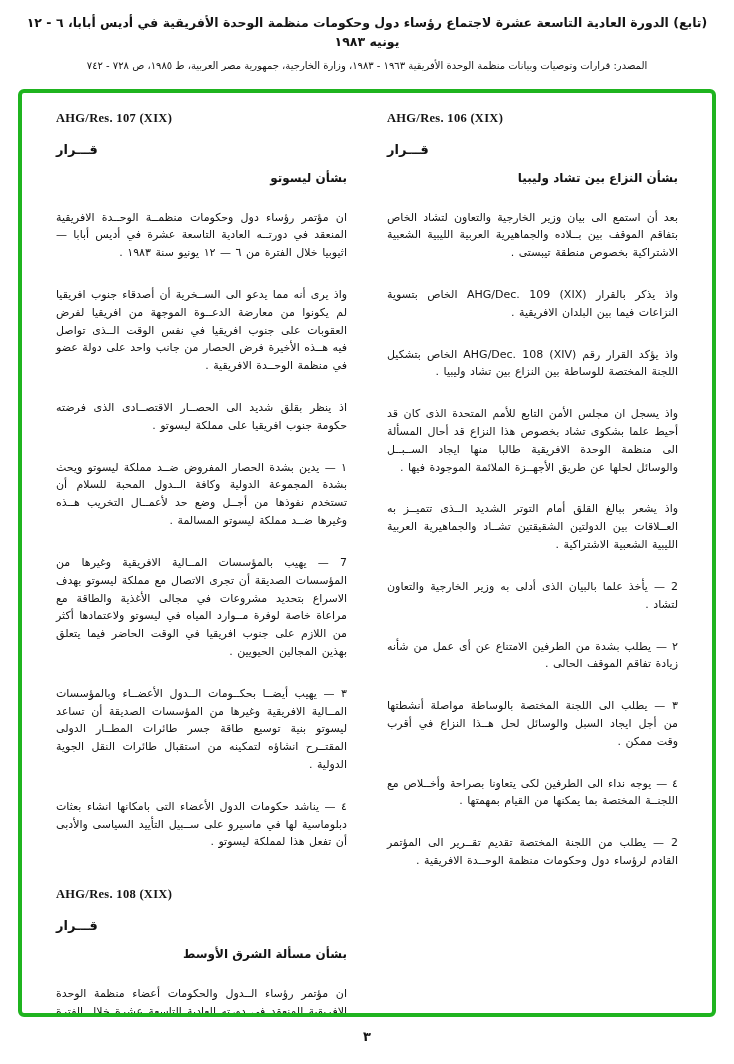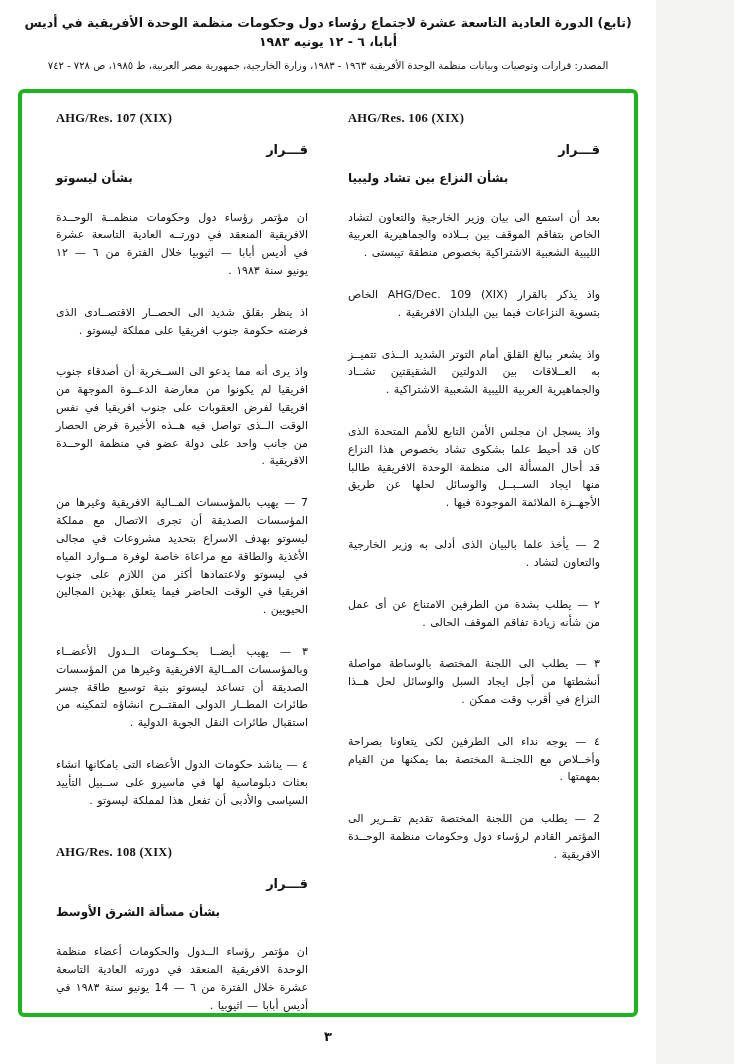--- a/index.html
+++ b/index.html
@@ -3,21 +3,21 @@
 <meta charset="utf-8">
 <style>
   * { margin: 0; padding: 0; box-sizing: border-box; }
   html, body { background: #f4f4f0; }
   body {
     width: 734px; height: 1064px;
     font-family: "DejaVu Sans", "Liberation Sans", sans-serif;
     color: #141414;
   }
   .page {
-    width: 656px; height: 1064px;
+    width: 734px; height: 1064px;
     background: #ffffff;
     position: relative;
     padding: 12px 10px 0 10px;
     overflow: hidden;
   }
   .doc-header { text-align: center; padding: 2px 6px 0 6px; }
   .hdr-line1 {
     direction: rtl;
     font-weight: bold;
     font-size: 12.5px;
@@ -46,29 +46,29 @@
     direction: ltr;
     text-align: left;
     font-family: "Liberation Serif", "DejaVu Serif", serif;
     font-weight: bold;
     font-size: 12.5px;
     letter-spacing: 0.3px;
     margin-bottom: 4px;
   }
   .res-title {
     direction: rtl;
-    text-align: right;
+    text-align: left;
     font-weight: bold;
     font-size: 13px;
     margin: 16px 0 14px 0;
     letter-spacing: 1px;
   }
   .res-subtitle {
     direction: rtl;
-    text-align: left;
+    text-align: right;
     font-weight: bold;
     font-size: 12px;
     margin-bottom: 16px;
   }
   .para {
     direction: rtl;
     text-align: justify;
     font-size: 11px;
     line-height: 1.62;
     margin-bottom: 10px;
@@ -95,44 +95,46 @@
   </div>
 
   <div class="frame">
 
     <div class="col col-left">
       <div class="res-id">AHG/Res. 107 (XIX)</div>
       <div class="res-title">قـــرار</div>
       <div class="res-subtitle">بشأن ليسوتو</div>
 
       <p class="para">ان مؤتمر رؤساء دول وحكومات منظمــة الوحــدة الافريقية المنعقد في دورتــه العادية التاسعة عشرة في أديس أبابا — اثيوبيا خلال الفترة من ٦ — ١٢ يونيو سنة ١٩٨٣ .</p>
+      <p class="para">واذ يرى أنه مما يدعو الى الســخرية أن أصدقاء جنوب افريقيا لم يكونوا من معارضة الدعــوة الموجهة من افريقيا لفرض العقوبات على جنوب افريقيا في نفس الوقت الــذى تواصل فيه هــذه الأخيرة فرض الحصار من جانب واحد على دولة عضو في منظمة الوحــدة الافريقية .</p>
       <p class="para">اذ ينظر بقلق شديد الى الحصــار الاقتصــادى الذى فرضته حكومة جنوب افريقيا على مملكة ليسوتو .</p>
-      <p class="para">واذ يرى أنه مما يدعو الى الســخرية أن أصدقاء جنوب افريقيا لم يكونوا من معارضة الدعــوة الموجهة من افريقيا لفرض العقوبات على جنوب افريقيا في نفس الوقت الــذى تواصل فيه هــذه الأخيرة فرض الحصار من جانب واحد على دولة عضو في منظمة الوحــدة الافريقية .</p>
+      <p class="para">١ — يدين بشدة الحصار المفروض ضــد مملكة ليسوتو ويحث بشدة المجموعة الدولية وكافة الــدول المحبة للسلام أن تستخدم نفوذها من أجــل وضع حد لأعمــال التخريب هــذه وغيرها ضــد مملكة ليسوتو المسالمة .</p>
       <p class="para">7 — يهيب بالمؤسسات المــالية الافريقية وغيرها من المؤسسات الصديقة أن تجرى الاتصال مع مملكة ليسوتو بهدف الاسراع بتحديد مشروعات في مجالى الأغذية والطاقة مع مراعاة خاصة لوفرة مــوارد المياه في ليسوتو ولاعتمادها أكثر من اللازم على جنوب افريقيا في الوقت الحاضر فيما يتعلق بهذين المجالين الحيويين .</p>
       <p class="para">٣ — يهيب أيضــا بحكــومات الــدول الأعضــاء وبالمؤسسات المــالية الافريقية وغيرها من المؤسسات الصديقة أن تساعد ليسوتو بنية توسيع طاقة جسر طائرات المطــار الدولى المقتــرح انشاؤه لتمكينه من استقبال طائرات النقل الجوية الدولية .</p>
       <p class="para">٤ — يناشد حكومات الدول الأعضاء التى بامكانها انشاء بعثات دبلوماسية لها في ماسيرو على ســبيل التأييد السياسى والأدبى أن تفعل هذا لمملكة ليسوتو .</p>
 
       <div class="section-gap"></div>
 
       <div class="res-id">AHG/Res. 108 (XIX)</div>
       <div class="res-title">قـــرار</div>
       <div class="res-subtitle">بشأن مسألة الشرق الأوسط</div>
 
       <p class="para">ان مؤتمر رؤساء الــدول والحكومات أعضاء منظمة الوحدة الافريقية المنعقد في دورته العادية التاسعة عشرة خلال الفترة من ٦ — 14 يونيو سنة ١٩٨٣ في أديس أبابا — اثيوبيا .</p>
     </div>
 
     <div class="col col-right">
       <div class="res-id">AHG/Res. 106 (XIX)</div>
       <div class="res-title">قـــرار</div>
       <div class="res-subtitle">بشأن النزاع بين تشاد وليبيا</div>
 
       <p class="para">بعد أن استمع الى بيان وزير الخارجية والتعاون لتشاد الخاص بتفاقم الموقف بين بــلاده والجماهيرية العربية الليبية الشعبية الاشتراكية بخصوص منطقة تيبستى .</p>
       <p class="para">واذ يذكر بالقرار AHG/Dec. 109 (XIX)‏ الخاص بتسوية النزاعات فيما بين البلدان الافريقية .</p>
+      <p class="para">واذ يؤكد القرار رقم AHG/Dec. 108 (XIV)‏ الخاص بتشكيل اللجنة المختصة للوساطة بين النزاع بين تشاد وليبيا .</p>
+      <p class="para">واذ يسجل ان مجلس الأمن التابع للأمم المتحدة الذى كان قد أحيط علما بشكوى تشاد بخصوص هذا النزاع قد أحال المسألة الى منظمة الوحدة الافريقية طالبا منها ايجاد الســبــل والوسائل لحلها عن طريق الأجهــزة الملائمة الموجودة فيها .</p>
       <p class="para">واذ يشعر ببالغ القلق أمام التوتر الشديد الــذى تتميــز به العــلاقات بين الدولتين الشقيقتين تشــاد والجماهيرية العربية الليبية الشعبية الاشتراكية .</p>
-      <p class="para">واذ يسجل ان مجلس الأمن التابع للأمم المتحدة الذى كان قد أحيط علما بشكوى تشاد بخصوص هذا النزاع قد أحال المسألة الى منظمة الوحدة الافريقية طالبا منها ايجاد الســبــل والوسائل لحلها عن طريق الأجهــزة الملائمة الموجودة فيها .</p>
       <p class="para">2 — يأخذ علما بالبيان الذى أدلى به وزير الخارجية والتعاون لتشاد .</p>
       <p class="para">٢ — يطلب بشدة من الطرفين الامتناع عن أى عمل من شأنه زيادة تفاقم الموقف الحالى .</p>
       <p class="para">٣ — يطلب الى اللجنة المختصة بالوساطة مواصلة أنشطتها من أجل ايجاد السبل والوسائل لحل هــذا النزاع في أقرب وقت ممكن .</p>
       <p class="para">٤ — يوجه نداء الى الطرفين لكى يتعاونا بصراحة وأخــلاص مع اللجنــة المختصة بما يمكنها من القيام بمهمتها .</p>
       <p class="para">2 — يطلب من اللجنة المختصة تقديم تقــرير الى المؤتمر القادم لرؤساء دول وحكومات منظمة الوحــدة الافريقية .</p>
     </div>
 
   </div>
 
   <div class="page-number">٣</div>

